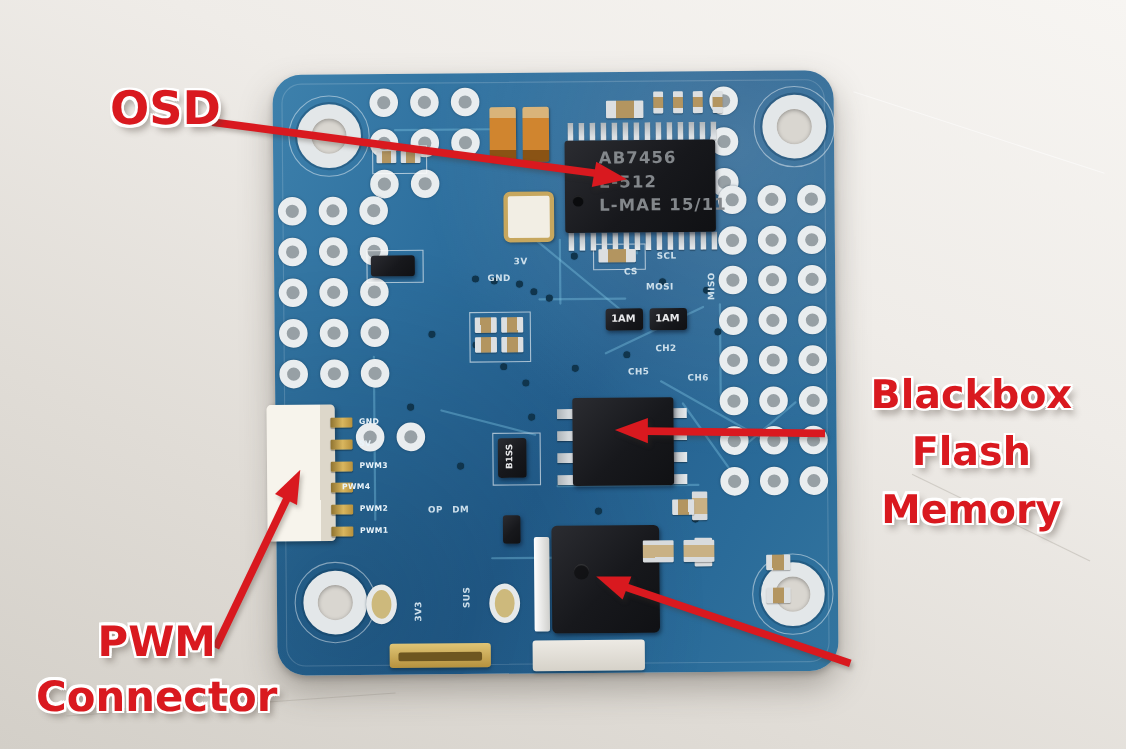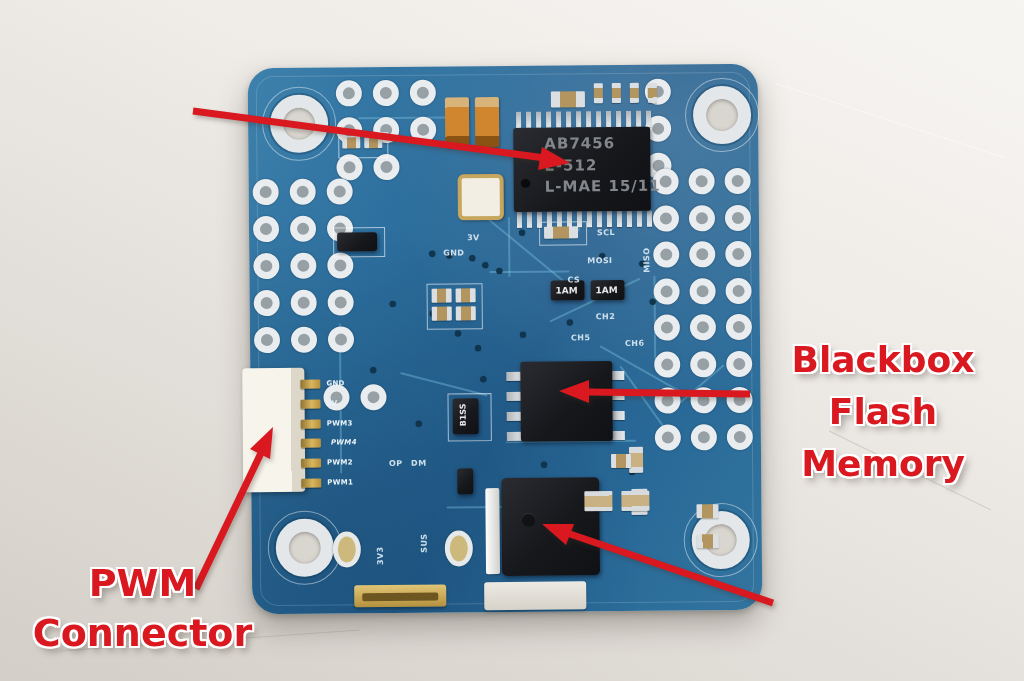--- a/index.html
+++ b/index.html
@@ -145,35 +145,35 @@
     <div class="pwm-conn"></div>
     <div class="pwm-pin" style="left:50px;top:312px;"></div>
     <div class="pwm-pin" style="left:50px;top:332px;"></div>
     <div class="pwm-pin" style="left:50px;top:352px;"></div>
     <div class="pwm-pin" style="left:50px;top:371px;"></div>
     <div class="pwm-pin" style="left:50px;top:391px;"></div>
     <div class="pwm-pin" style="left:50px;top:411px;"></div>
     <div class="pwm-lbl" style="left:76px;top:312px;">GND</div>
     <div class="pwm-lbl" style="left:76px;top:332px;">5V</div>
     <div class="pwm-lbl" style="left:76px;top:352px;">PWM3</div>
-    <div class="pwm-lbl" style="left:80px;top:371px;font-style:italic;">PWM4</div>
+    <div class="pwm-lbl" style="left:60px;top:371px;">PWM4</div>
     <div class="pwm-lbl" style="left:76px;top:391px;">PWM2</div>
     <div class="pwm-lbl" style="left:76px;top:411px;">PWM1</div>
 
     <div class="usb">
         <div class="usb-slot"></div>
       </div>
     <div class="wconn"></div>
     <div class="oval-pad" style="left:81px;top:464px;"></div>
     <div class="oval-pad" style="left:193px;top:464px;"></div>
 
     <div class="silk" style="left:218px;top:167px;">3V</div>
     <div class="silk" style="left:194px;top:182px;">GND</div>
     <div class="silk" style="left:348px;top:163px;">SCL</div>
-    <div class="silk" style="left:318px;top:177px;margin-top:33px;">CS</div>
+    <div class="silk" style="left:318px;top:177px;">CS</div>
     <div class="silk" style="left:338px;top:191px;">MOSI</div>
     <div class="silk vert" style="left:393px;top:208px;">MISO</div>
     <div class="silk" style="left:346px;top:247px;">CH2</div>
     <div class="silk" style="left:321px;top:268px;">CH5</div>
     <div class="silk" style="left:375px;top:274px;">CH6</div>
     <div class="silk" style="left:138px;top:392px;">OP</div>
     <div class="silk" style="left:160px;top:392px;">DM</div>
     <div class="silk vert" style="left:168px;top:486px;">SUS</div>
     <div class="silk vert" style="left:124px;top:498px;">3V3</div>
   <div class="pad" style="left: 88px; top: 13px;"></div>
@@ -312,20 +312,23 @@
     <g>
       <line class="arrow-line" x1="196" y1="589" x2="261" y2="453"></line>
       <polygon class="arrow-head" points="273,427 270,459 250,449"></polygon>
     </g>
     <g>
       <line class="arrow-line" x1="773" y1="603" x2="567" y2="533"></line>
       <polygon class="arrow-head" points="542,524 574,524 566,545"></polygon>
     </g>
   </svg>
 
+  <div class="callout" style="left:100px;top:74px;font-size:42px;">
+    <span class="ln">OSD</span>
+  </div>
   <div class="callout" style="left:15px;top:558px;width:255px;font-size:38px;line-height:50px;">
     <span class="ln">PWM</span>
     <span class="ln">Connector</span>
   </div>
   <div class="callout" style="left:742px;top:334px;width:282px;font-size:36px;line-height:52px;">
     <span class="ln">Blackbox</span>
     <span class="ln">Flash Memory</span>
   </div>
   <div class="callout" style="left:745px;top:562px;width:279px;font-size:38px;line-height:50px;">
   </div>

